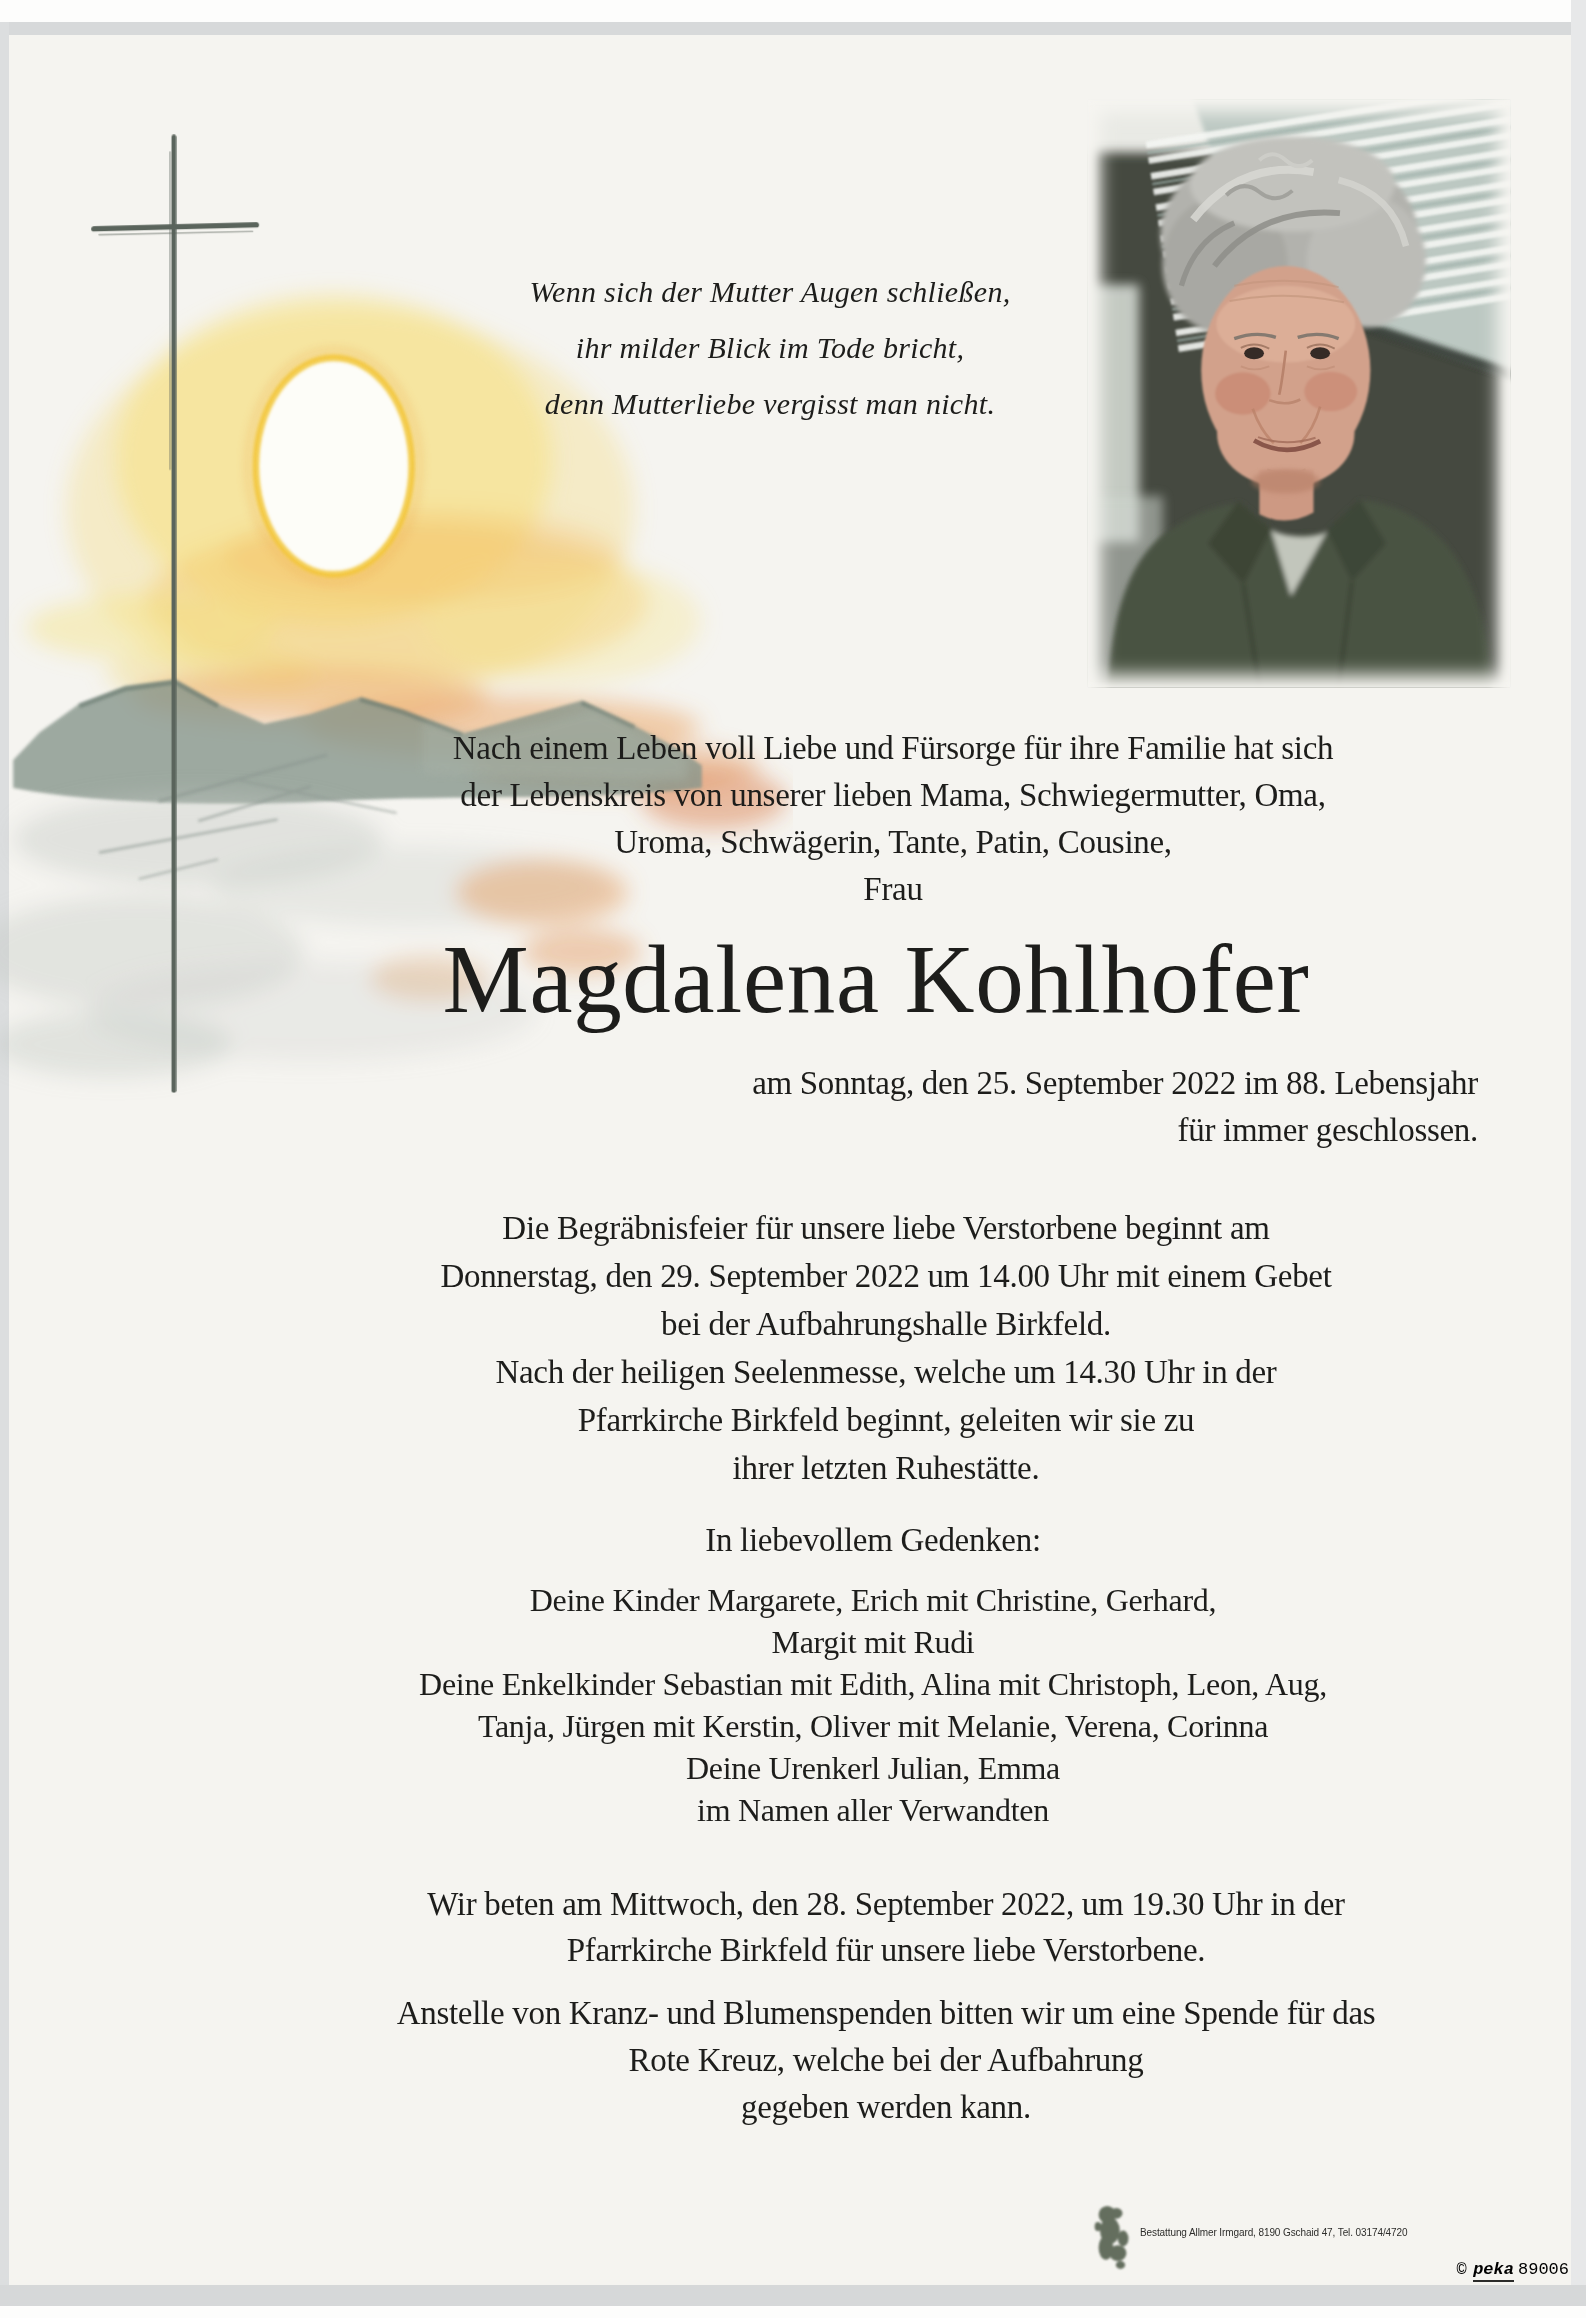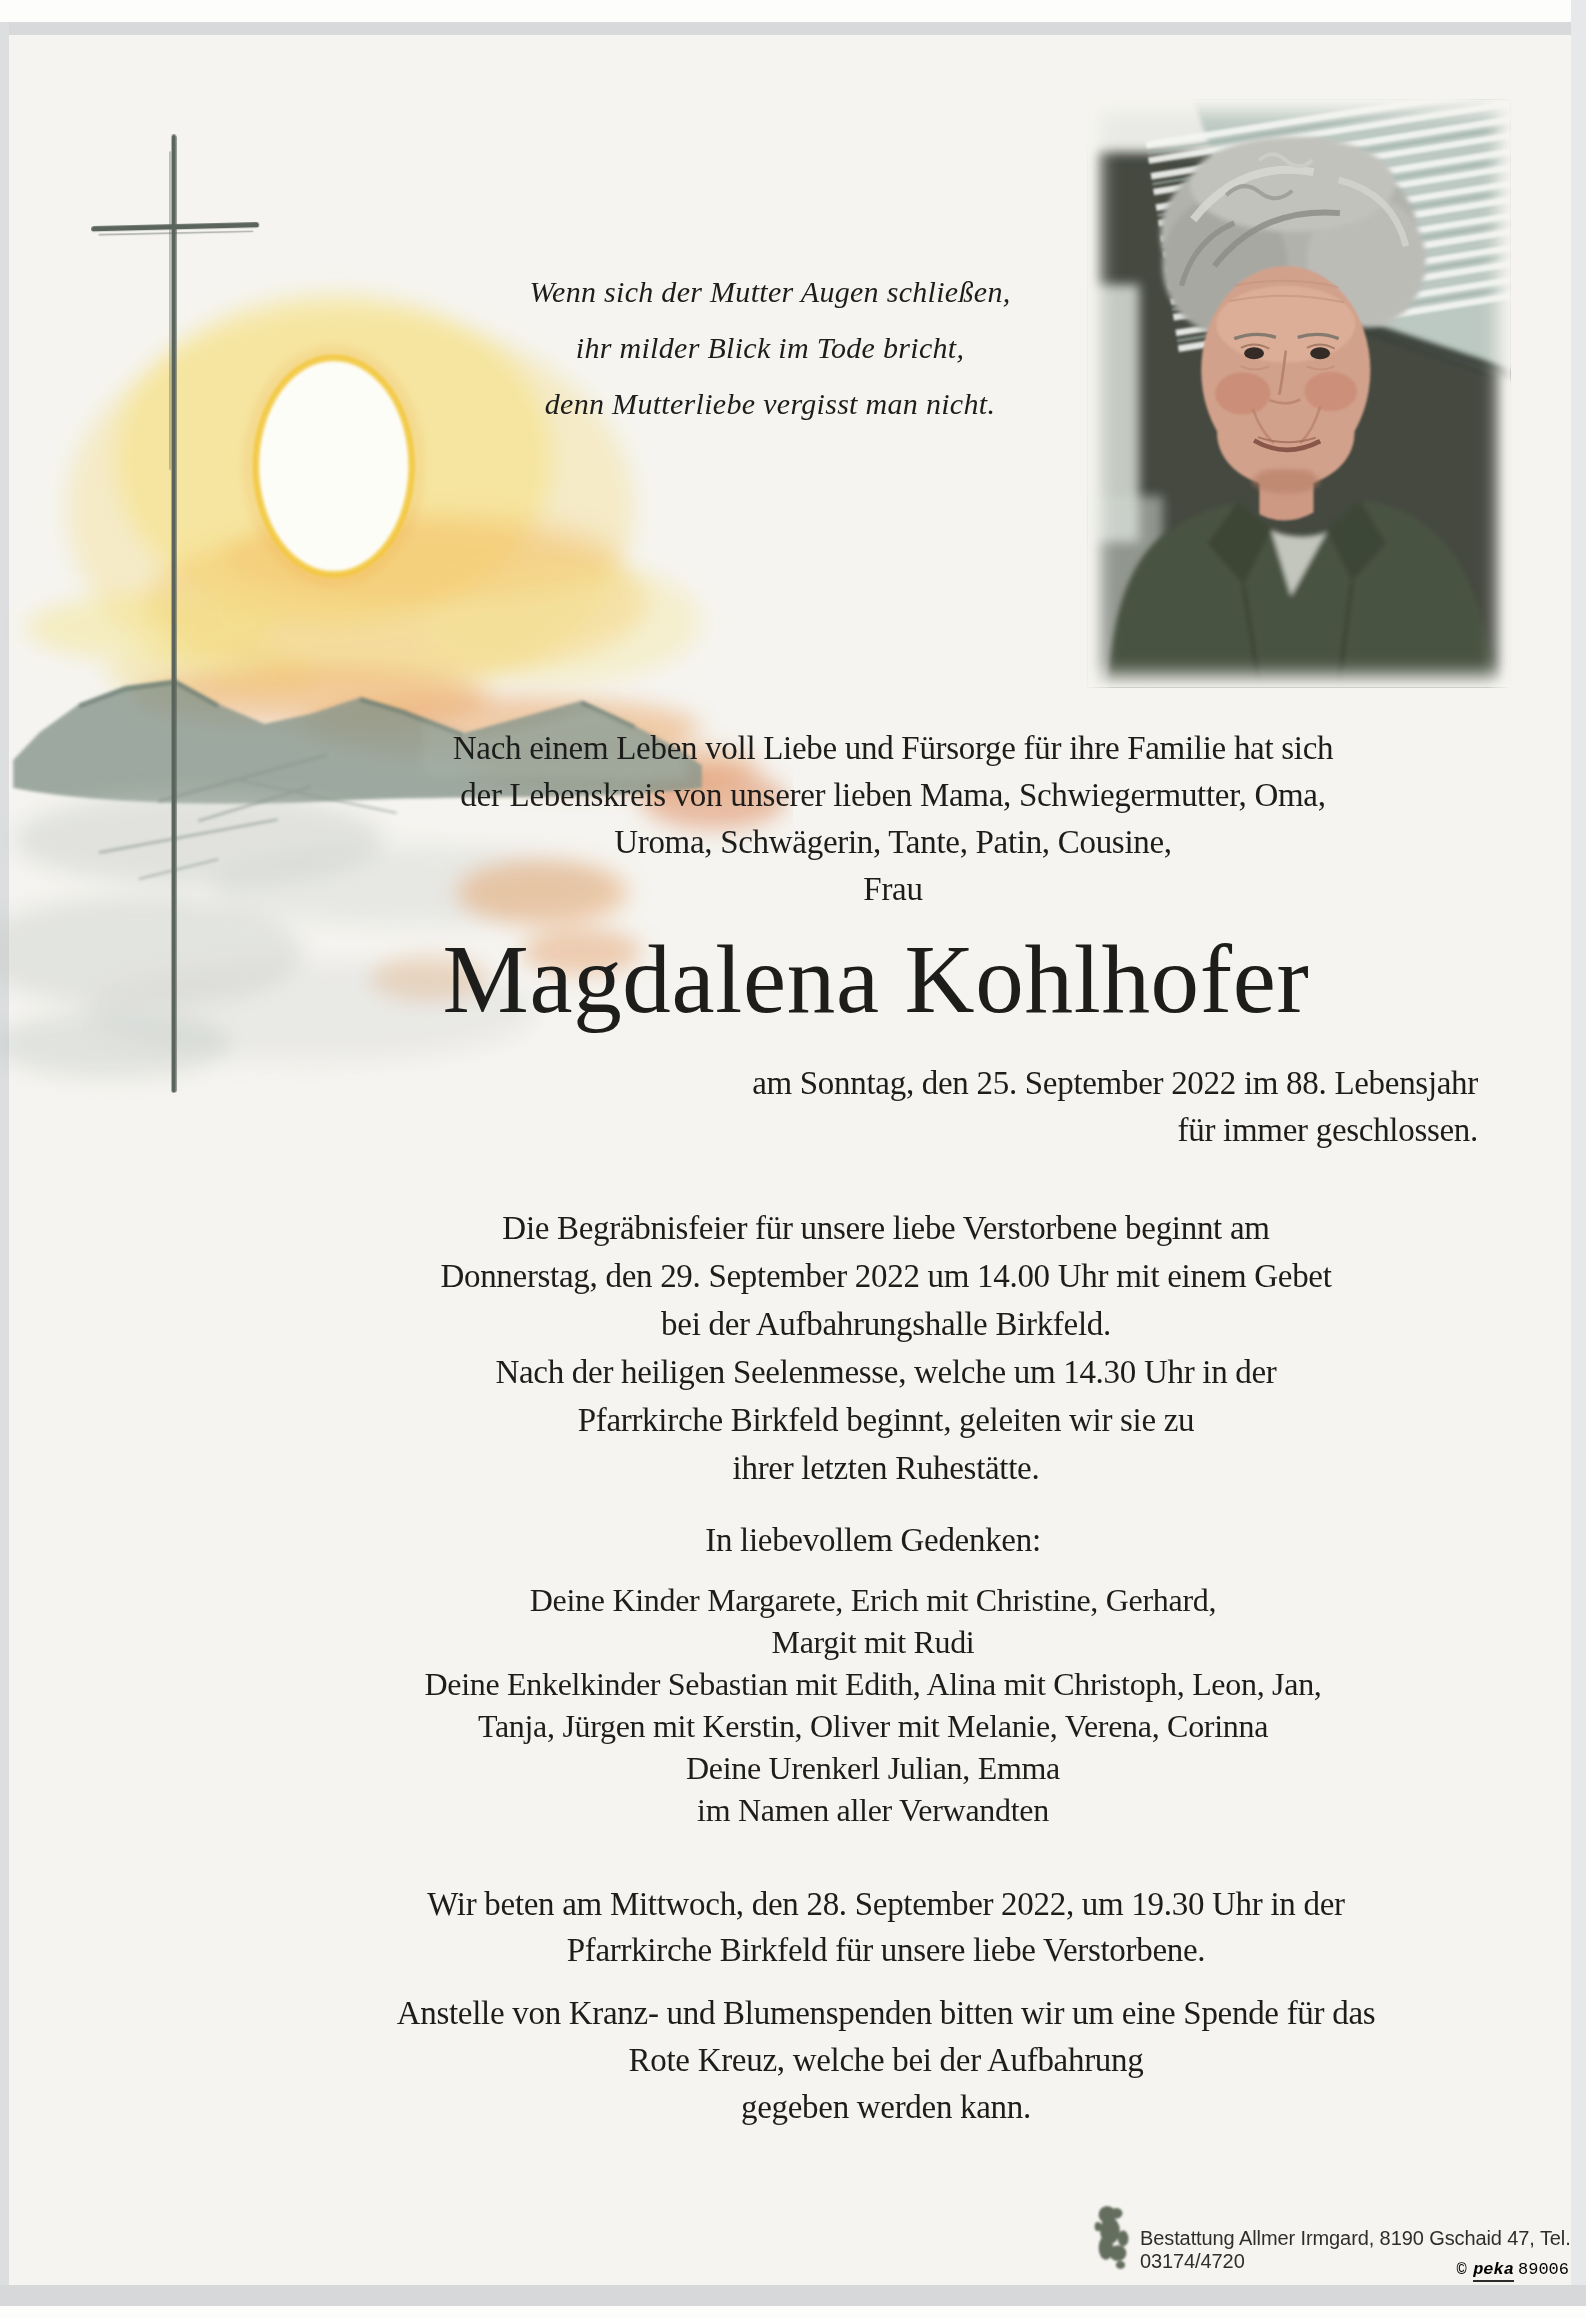--- a/index.html
+++ b/index.html
@@ -17,21 +17,21 @@
   .poem{left:241px;top:264px;width:1058px;font-size:30px;line-height:56px;font-style:italic;letter-spacing:0.3px;}
   .intro{left:298px;top:725px;width:1190px;font-size:33px;line-height:47px;letter-spacing:-0.3px;}
   .name{left:215px;top:924px;width:1322px;font-size:97px;line-height:112px;letter-spacing:0.7px;white-space:nowrap;}
   .passing{left:288px;top:1060px;width:1190px;font-size:33px;line-height:47px;letter-spacing:-0.3px;text-align:right;}
   .funeral{left:291px;top:1204px;width:1190px;font-size:33px;line-height:48px;letter-spacing:-0.3px;}
   .memheading{left:291px;top:1517px;width:1164px;font-size:33px;line-height:46px;letter-spacing:-0.3px;}
   .memorial{left:278px;top:1579px;width:1190px;font-size:32px;line-height:42px;letter-spacing:-0.3px;}
   .prayer{left:291px;top:1881px;width:1190px;font-size:33px;line-height:46px;letter-spacing:-0.3px;}
   .donation{left:291px;top:1990px;width:1190px;font-size:33px;line-height:47px;letter-spacing:-0.3px;text-align:center;}
   .footerline{position:absolute;left:1140px;top:2227px;z-index:3;
-      font-family:"Liberation Sans",sans-serif;font-size:20px;letter-spacing:-0.1px;color:#2e2e2c;}
+      font-family:"Liberation Sans",sans-serif;font-size:10px;letter-spacing:-0.1px;color:#2e2e2c;}
   .copyright{position:absolute;left:1336px;top:2260px;width:233px;z-index:3;text-align:right;
       font-family:Liberation Mono, monospace;font-size:17px;color:#000000;}
   .copyright .brand{font-weight:bold;font-style:italic;border-bottom:2px solid #2b2b29;padding-bottom:0.7px;margin:0 4px 0 6.6px;}
   .art,.photo,.logo{position:absolute;z-index:1;}
   .art{left:0;top:99px;}
   .photo{left:1061px;top:73px;z-index:2;}
   .logo{left:1090px;top:2204px;z-index:3;}
 </style>
 </head>
 <body>
@@ -253,21 +253,21 @@
       <div class="ln">Nach der heiligen Seelenmesse, welche um 14.30 Uhr in der</div>
       <div class="ln">Pfarrkirche Birkfeld beginnt, geleiten wir sie zu</div>
       <div class="ln">ihrer letzten Ruhestätte.</div>
     </div>
 
   <div class="tb memheading">In liebevollem Gedenken:</div>
 
   <div class="tb memorial">
       <div class="ln">Deine Kinder Margarete, Erich mit Christine, Gerhard,</div>
       <div class="ln">Margit mit Rudi</div>
-      <div class="ln">Deine Enkelkinder Sebastian mit Edith, Alina mit Christoph, Leon, Jan,</div>
+      <div class="ln">Deine Enkelkinder Sebastian mit Edith, Alina mit Christoph, Leon, Aug,</div>
       <div class="ln">Tanja, Jürgen mit Kerstin, Oliver mit Melanie, Verena, Corinna</div>
       <div class="ln">Deine Urenkerl Julian, Emma</div>
       <div class="ln">im Namen aller Verwandten</div>
     </div>
 
   <div class="tb prayer">
       <div class="ln">Wir beten am Mittwoch, den 28. September 2022, um 19.30 Uhr in der</div>
       <div class="ln">Pfarrkirche Birkfeld für unsere liebe Verstorbene.</div>
     </div>
 

